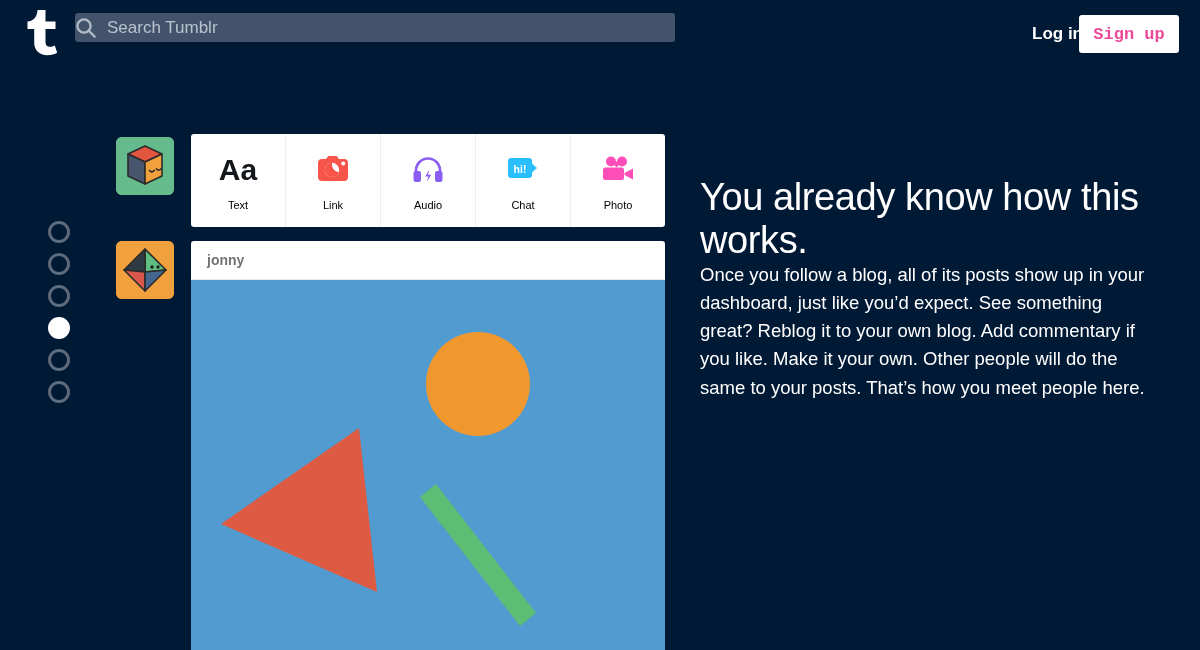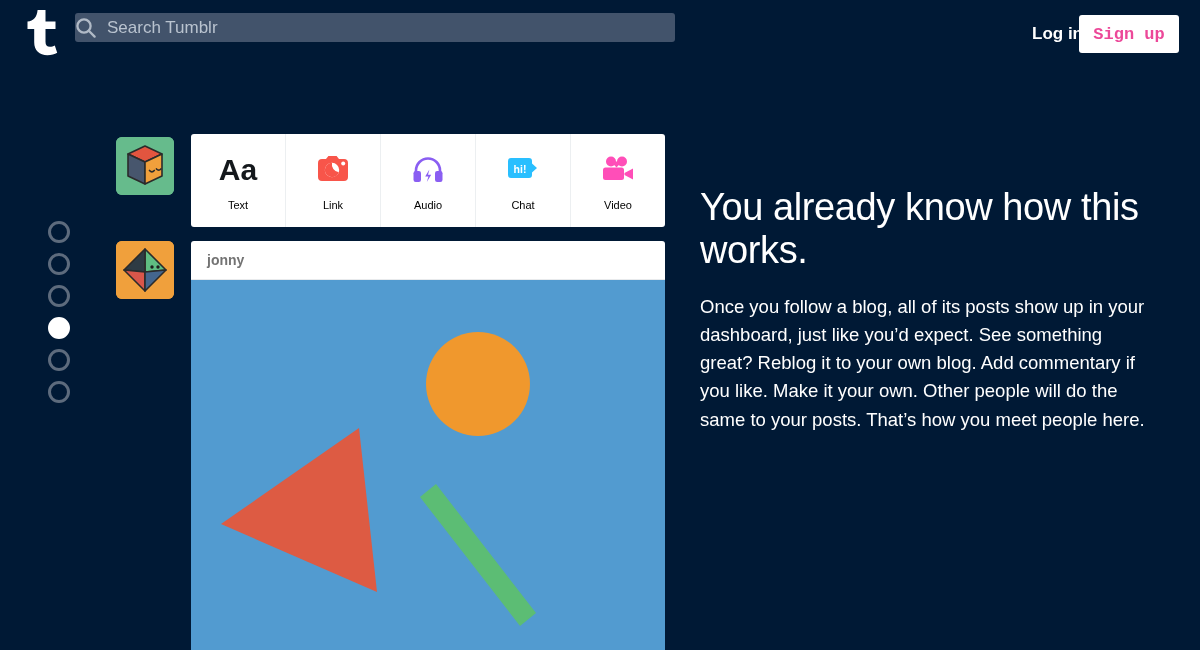--- a/index.html
+++ b/index.html
@@ -195,33 +195,32 @@
   .post-image {
     width: 474px;
     height: 380px;
     display: block;
   }
 
   
   .hero {
     position: absolute;
     left: 700px;
-    top: 186px;
+    top: 176px;
     width: 450px;
   }
   .hero-title {
     color: #ffffff;
     font-family: "Liberation Sans", sans-serif;
     font-size: 38px;
     font-weight: normal;
     line-height: 1.12;
     letter-spacing: -0.4px;
   }
   .hero-body {
-    margin-top: 22px;
     color: #ffffff;
     font-family: "Liberation Sans", sans-serif;
     font-size: 18.5px;
     line-height: 1.52;
   }
 </style>
 </head>
 <body>
 
 <div class="topbar">
@@ -330,21 +329,21 @@
   <div class="post-type">
     <div class="pt-icon">
       <svg width="36" height="30" viewBox="0 0 36 30">
         <circle cx="11" cy="6.5" r="5" fill="#ff4eb8"></circle>
         <circle cx="22" cy="6.5" r="5" fill="#ff4eb8"></circle>
         <path d="M11 6.5 l5.5 6 l5.5-6" fill="#ff4eb8"></path>
         <rect x="3" y="12.5" width="21" height="12.5" rx="2.5" fill="#ff4eb8"></rect>
         <path d="M24.5 18 L33 13.5 v11 L24.5 20 Z" fill="#ff4eb8"></path>
       </svg>
     </div>
-    <div class="pt-label">Video</div>
+    <div class="pt-label">Photo</div>
   </div>
 </div>
 
 <div class="post-card">
   <div class="post-header">
     <span class="post-username">jonny</span>
   </div>
   <svg class="post-image" viewBox="0 0 474 380">
     <rect width="474" height="380" fill="#529BD0"></rect>
     <circle cx="287" cy="104" r="52" fill="#f0982d"></circle>

